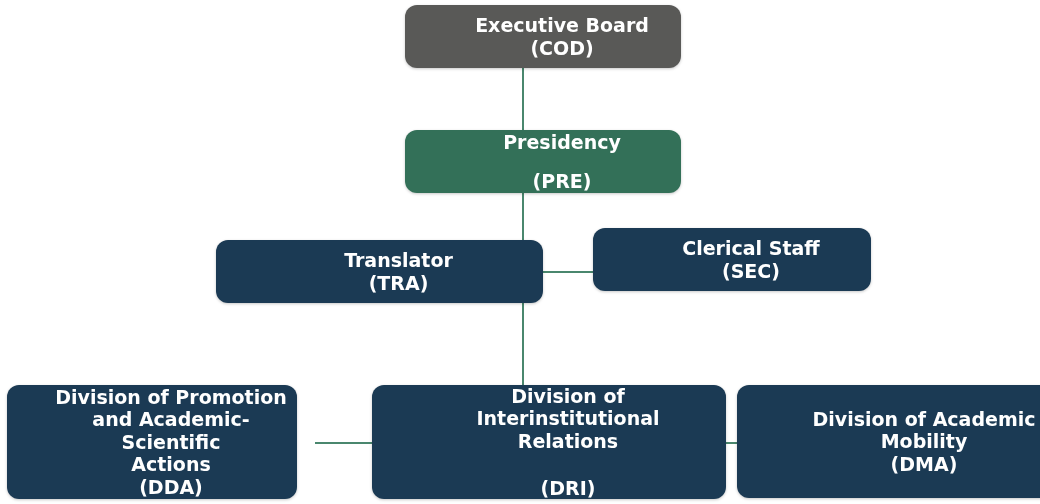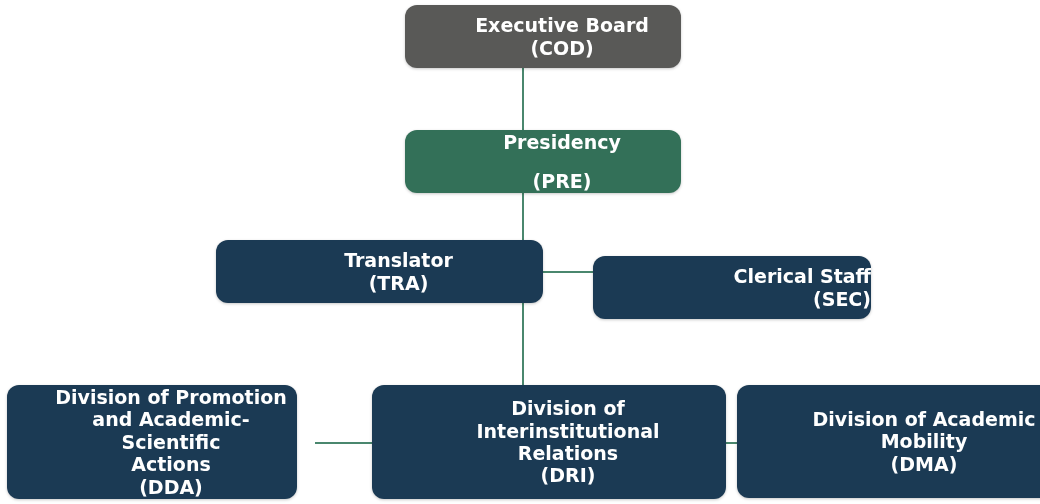--- a/index.html
+++ b/index.html
@@ -34,23 +34,23 @@
   .node-title, .node-code {
     white-space: pre-line;
   }
   .node-gray  { background: var(--executive, #595957); }
   .node-green { background: var(--presidency, #337058); gap: 16px; }
   .node-navy  { background: var(--division, #1b3a54); }
 
   .cod { left: 405px; top: 5px;   width: 238px; height: 63px; }
   .pre { left: 405px; top: 130px; width: 238px; height: 63px; }
   .tra { left: 216px; top: 240px; width: 289px; height: 63px; }
-  .sec { left: 593px; top: 256px; width: 240px; height: 63px; align-items: flex-end; }
+  .sec { left: 593px; top: 228px; width: 240px; height: 63px; }
   .dda { left: 7px;   top: 385px; width: 252px; height: 114px; }
-  .dri { left: 372px; top: 385px; width: 316px; height: 114px; }
+  .dri { left: 372px; top: 385px; width: 316px; height: 114px; justify-content: space-between; }
   .dma { left: 737px; top: 385px; width: 298px; height: 113px; }
 
   .connector {
     position: absolute;
     background: var(--connector, #4a876e);
     z-index: 1;
   }
   .conn-v1 { left: 522px; top: 68px;  width: 2px;   height: 62px;  }
   .conn-v2 { left: 522px; top: 193px; width: 2px;   height: 192px; }
   .conn-h1 { left: 455px; top: 271px; width: 138px; height: 2px;   }

